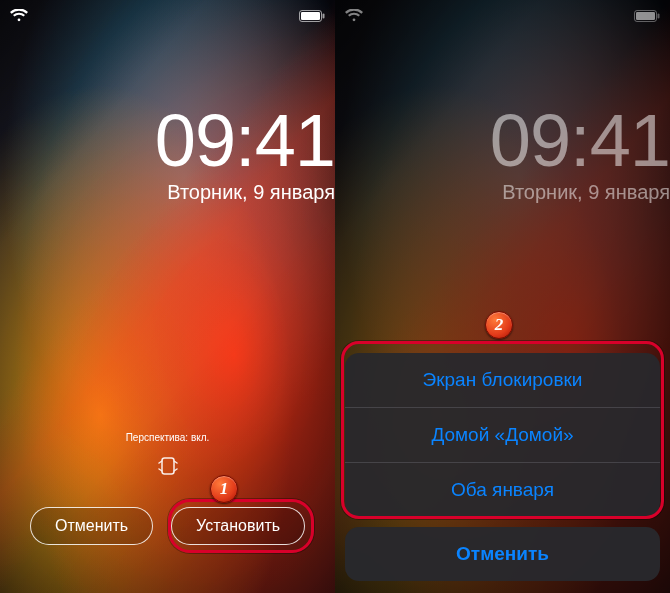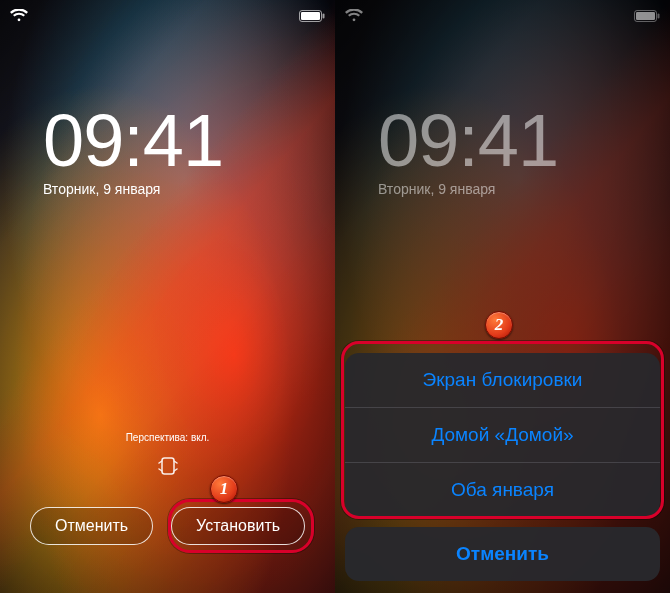--- a/index.html
+++ b/index.html
@@ -48,27 +48,26 @@
     display: flex;
     justify-content: space-between;
     align-items: center;
     padding: 0 10px;
     color: #fff;
   }
   .wifi svg, .battery svg { display:block; }
   .clock {
     position: absolute;
     top: 98px;
-    left: 0; right: 8px;
-    text-align: left;
-    color: #fff;
-    margin-left: 43px;
+    left: 0; right: 0;
+    text-align: right;
+    color: #fff;
   }
   .clock .time { font-size: 74px; font-weight: 300; letter-spacing: -1px; }
-  .clock .date { font-size: 14px; margin-top: -2px; }
+  .clock .date { font-size: 20px; margin-top: -2px; }
   .dimtext { color: rgba(255,255,255,0.5); }
 
   
   .perspective {
     position: absolute;
     bottom: 150px;
     left: 0; right: 0;
     text-align: center;
     color: #fff;
     font-size: 10px;

